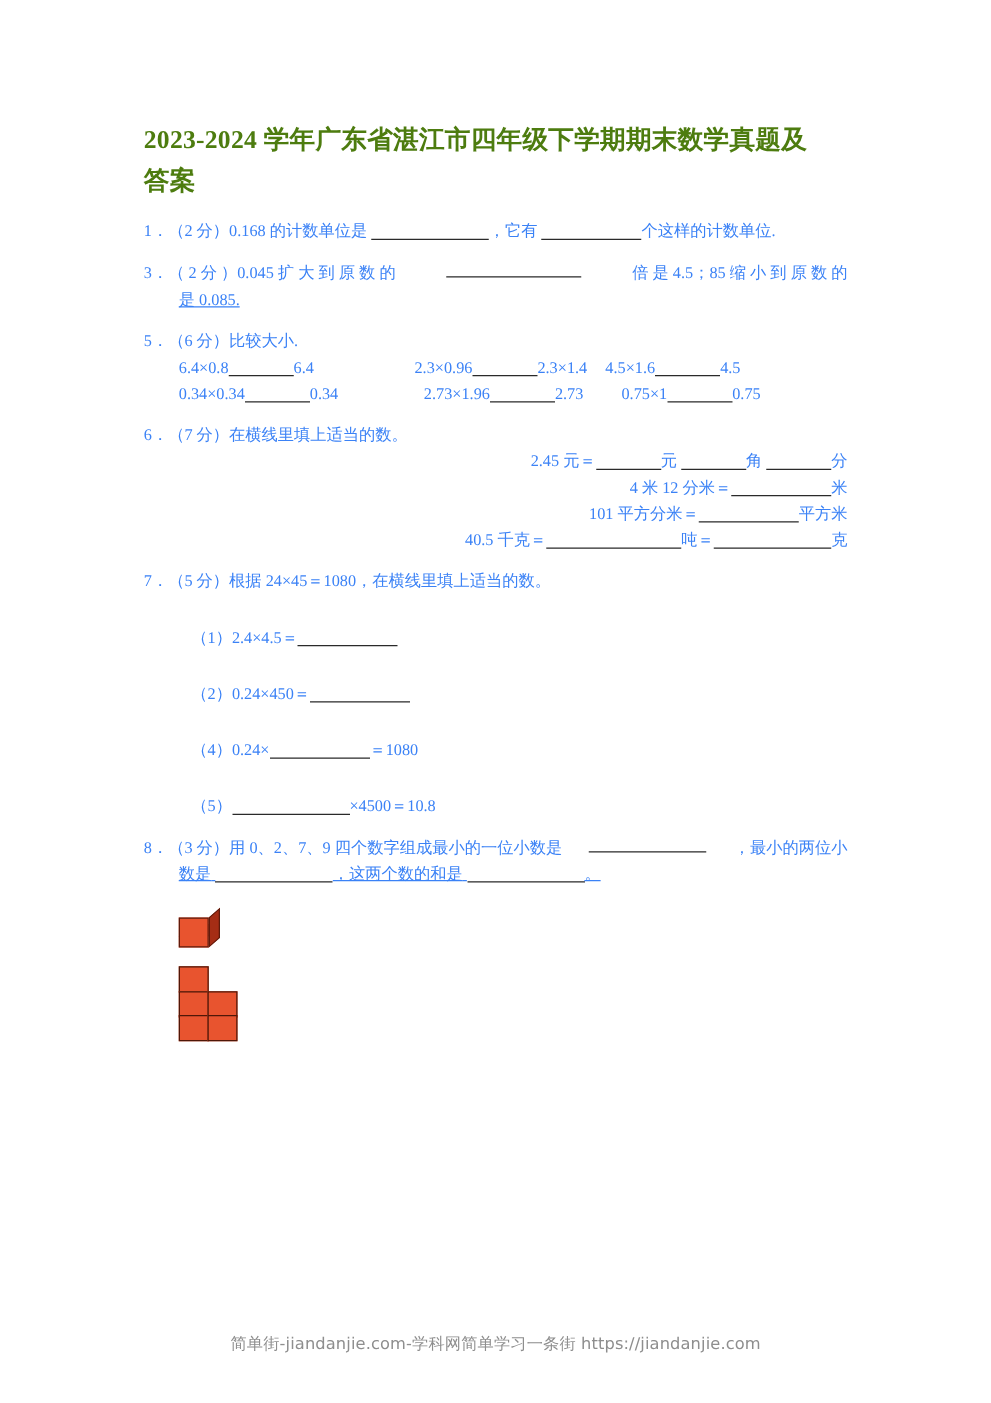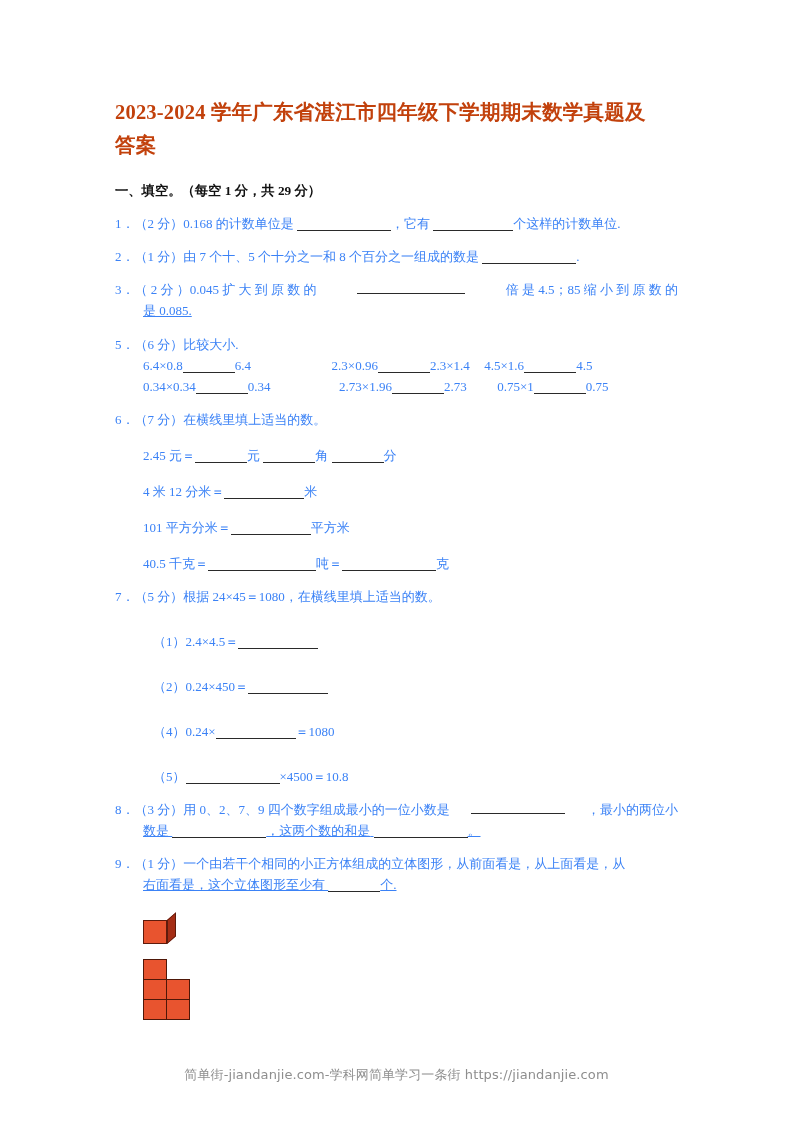--- a/index.html
+++ b/index.html
@@ -25,21 +25,21 @@
   }
   
   .doc-title {
     margin: 0;
     padding-top: 96px;
     font-size: 20.5px;
     font-weight: bold;
     line-height: 1.62;
     text-align: left;
     letter-spacing: 0.2px;
-    color: #c2410c;
+    color: #4d7c0f;
   }
   .doc-title .t-line2 {
     display: block;
     text-align: left;
   }
   
   .section-head {
     margin: 19px 0 0 0;
     font-size: 13.3px;
     font-weight: bold;
@@ -94,21 +94,22 @@
   .cmp-row .cell { display: inline-block; }
   .cmp-gapA { display: inline-block; width: 74px; }
   .cmp-gapB { display: inline-block; width: 8px; }
   .cmp-gapC { display: inline-block; width: 62px; }
   .cmp-gapD { display: inline-block; width: 24px; }
 
   
   .conv {
     display: block;
     padding-left: 28px;
-    margin-top: 15px;
+    margin-top: 0;
+    text-align: right;
   }
   
   .sub {
     display: block;
     padding-left: 38px;
     margin-top: 24px;
   }
 
   
   .figures {
@@ -183,32 +184,27 @@
 </head>
 <body>
 
 <div class="page">
 
   <h1 class="doc-title">
     <span>2023-2024 学年广东省湛江市四年级下学期期末数学真题及</span>
     <span class="t-line2">答案</span>
   </h1>
 
-  <div class="section-head">一、填空。（每空 1 分，共 29 分）</div>
 
   <div class="q">
     <span class="qnum">1．</span><span>（2 分）</span><span>0.168 的计数单位是</span>
     <span class="bl bl-xl"></span><span>，它有</span>
     <span class="bl bl-l"></span><span>个这样的计数单位.</span>
   </div>
 
-  <div class="q">
-    <span class="qnum">2．</span><span>（1 分）</span><span>由 7 个十、5 个十分之一和 8 个百分之一组成的数是</span>
-    <span class="bl bl-xl"></span><span>.</span>
-  </div>
 
   <div class="q">
     <span class="justify-row">
       <span><span class="qnum">3．</span><span>（ 2 分 ）</span><span>0.045 扩 大 到 原 数 的</span></span>
       <span class="bl bl-xxl"></span>
       <span>倍 是 4.5；85 缩 小 到 原 数 的</span>
     </span>
     <span class="indent"><span>是 0.085.</span></span>
   </div>
 
@@ -278,27 +274,20 @@
       <span class="bl bl-xl"></span>
       <span>，最小的两位小</span>
     </span>
     <span class="indent">
       <span>数是</span>
       <span class="bl bl-xl"></span><span>，这两个数的和是</span>
       <span class="bl bl-xl"></span><span>。</span>
     </span>
   </div>
 
-  <div class="q">
-    <span class="qnum">9．</span><span>（1 分）</span><span>一个由若干个相同的小正方体组成的立体图形，从前面看是，从上面看是，从</span>
-    <span class="indent">
-      <span>右面看是，这个立体图形至少有</span>
-      <span class="bl bl-s"></span><span>个.</span>
-    </span>
-  </div>
 
   <div class="figures">
     <div class="cube3d">
       <div class="face-top"></div>
       <div class="face-side"></div>
       <div class="face-front"></div>
     </div>
     <div class="flat-shape">
       <div class="fs-row">
         <div class="sq"></div>

